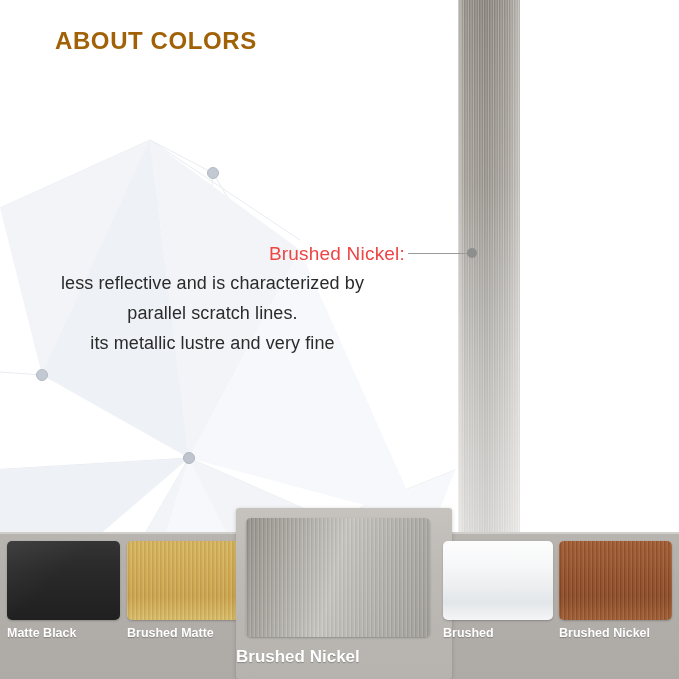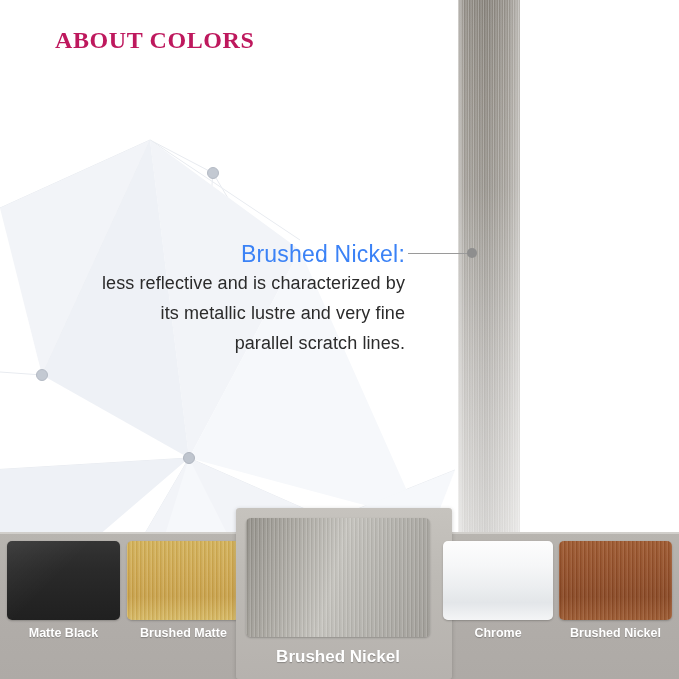--- a/index.html
+++ b/index.html
@@ -26,46 +26,45 @@
   }
 
   
   .title {
     position: absolute;
     left: 55px;
     top: 27px;
     font-size: 24px;
     font-weight: bold;
     letter-spacing: 0.6px;
-    color: #be185d;
+    color: #a16207;
     white-space: nowrap;
-    font-family: Liberation Serif, serif;
   }
 
   
   .callout {
     position: absolute;
     left: 20px;
     top: 240px;
     width: 385px;
     text-align: right;
   }
   .callout-title {
-    font-size: 23px;
-    color: #3b82f6;
+    font-size: 19px;
+    color: #ef4444;
     line-height: 28px;
     letter-spacing: 0.2px;
   }
   .callout-body {
     font-size: 18px;
     color: #2b2b2b;
     line-height: 30px;
     letter-spacing: 0.1px;
   }
-  .callout-body div { white-space: nowrap; }
+  .callout-body div { white-space: nowrap; text-align: center; }
 
   
   .leader-line {
     position: absolute;
     left: 408px;
     top: 253px;
     width: 62px;
     height: 1px;
     background: #9a9a9a;
   }
@@ -132,21 +131,21 @@
   .swatch {
     position: absolute;
     border-radius: 5px;
     box-shadow: 0 1px 2px rgba(0,0,0,0.22);
   }
   .swatch-label {
     position: absolute;
     font-size: 12.5px;
     font-weight: bold;
     color: #ffffff;
-    text-align: center;
+    text-align: left;
     text-shadow: 0 1px 1px rgba(0,0,0,0.25);
     white-space: nowrap;
   }
 
   
   .fin-matte-black {
     background:
       linear-gradient(135deg, rgba(255,255,255,0.06) 0%, rgba(255,255,255,0.00) 45%),
       linear-gradient(to bottom, #343434 0%, #2a2a2a 35%, #202020 100%);
   }
@@ -239,39 +238,39 @@
   </svg>
 
   <div class="title">ABOUT COLORS</div>
 
   <div class="metal-strip"></div>
 
   <div class="callout">
     <div class="callout-title">Brushed Nickel:</div>
     <div class="callout-body">
       <div>less reflective and is characterized by</div>
+      <div>parallel scratch lines.</div>
       <div>its metallic lustre and very fine</div>
-      <div>parallel scratch lines.</div>
     </div>
   </div>
   <div class="leader-line"></div>
   <div class="leader-dot"></div>
 
   <div class="swatch-bar"></div>
 
   <div class="swatch fin-matte-black" style="left:7px; top:541px; width:113px; height:79px;"></div>
   <div class="swatch-label" style="left:7px; top:626px; width:113px;">Matte Black</div>
 
   <div class="swatch fin-brushed-gold" style="left:127px; top:541px; width:113px; height:79px;"></div>
   <div class="swatch-label" style="left:127px; top:626px; width:113px;">Brushed Matte</div>
 
   <div class="selected-card">
     <div class="swatch fin-brushed-nickel" style="left:10px; top:10px; width:184px; height:119px;"></div>
     <div class="swatch-label" style="left:0px; top:139px; width:204px; font-size:17px;">Brushed Nickel</div>
   </div>
 
   <div class="swatch fin-chrome" style="left:443px; top:541px; width:110px; height:79px;"></div>
-  <div class="swatch-label" style="left:443px; top:626px; width:110px;">Chrome</div>
+  <div class="swatch-label" style="left:443px; top:626px; width:110px;">Brushed</div>
 
   <div class="swatch fin-brushed-bronze" style="left:559px; top:541px; width:113px; height:79px;"></div>
   <div class="swatch-label" style="left:559px; top:626px; width:113px;">Brushed Nickel</div>
 
 </div>
 
 </body></html>

